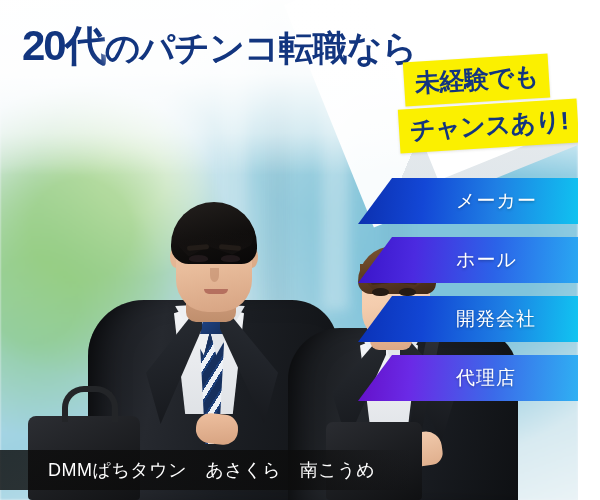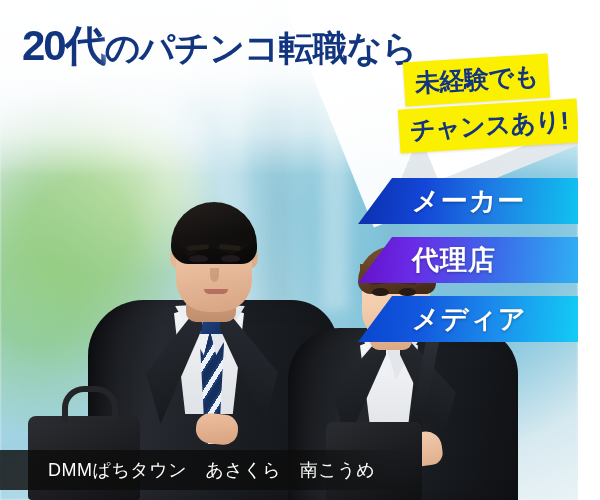--- a/index.html
+++ b/index.html
@@ -258,22 +258,23 @@
 
   
   .cats{position:absolute;right:0;top:178px;width:220px;}
   .cat{
     position:relative;height:46px;margin-bottom:13px;
     display:flex;align-items:center;
     clip-path:polygon(34px 0,100% 0,100% 100%,0 100%);
     padding-left:54px;box-sizing:border-box;
   }
   .cat span{
-    color:#fff;font-size:27px;font-weight:bold;letter-spacing:1px;
+    color:#fff;font-size:19px;font-weight:normal;letter-spacing:1px;
     text-shadow:0 1px 3px rgba(0,0,0,.32);
+    margin-left:44px;
   }
   .cat-0{background:linear-gradient(95deg,#0b2fae 0%,#1347d6 30%,#1f7fe4 62%,#10c2f0 100%);}
   .cat-1{background:linear-gradient(95deg,#3a14c8 0%,#4b2ae0 26%,#2b63e8 62%,#29a8f2 100%);}
   .cat-2{background:linear-gradient(95deg,#0a31b6 0%,#1246d4 30%,#1d7ce3 64%,#11c4f1 100%);}
   .cat-3{background:linear-gradient(95deg,#6410c8 0%,#6a2ae6 24%,#3b6ae9 62%,#2fb0f3 100%);}
   .cat-4{background:linear-gradient(95deg,#0a44cf 0%,#1258de 28%,#1b8cec 62%,#13ccf5 100%);}
 
   
   .credit{
     position:absolute;left:0;top:450px;width:412px;height:40px;
@@ -356,25 +357,28 @@
   </div>
 
 
   <div class="badge badge-1">未経験でも</div>
   <div class="badge badge-2">チャンスあり!</div>
 
   <div class="cats">
     <div class="cat cat-0">
       <span>メーカー</span>
     </div>
+    <div class="cat cat-1">
+      <span>ホール</span>
+    </div>
+    <div class="cat cat-2">
+      <span>開発会社</span>
+    </div>
     <div class="cat cat-3">
       <span>代理店</span>
-    </div>
-    <div class="cat cat-4">
-      <span>メディア</span>
     </div>
   </div>
 
   <div class="credit">
     <span>DMMぱちタウン　あさくら　南こうめ</span>
   </div>
 
 </div>
 
 </body></html>

